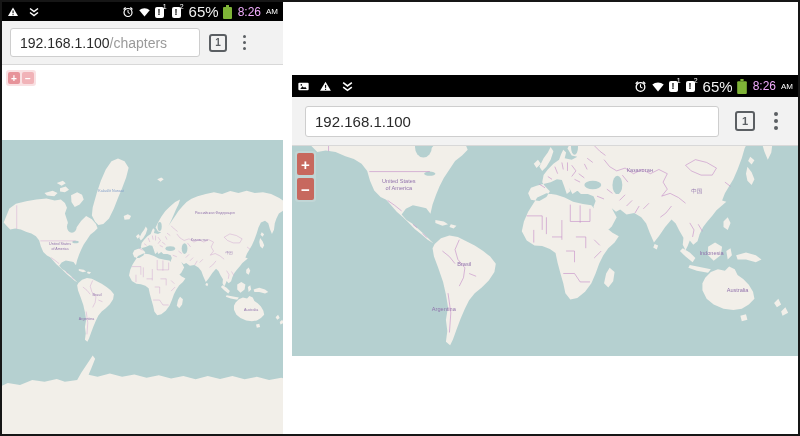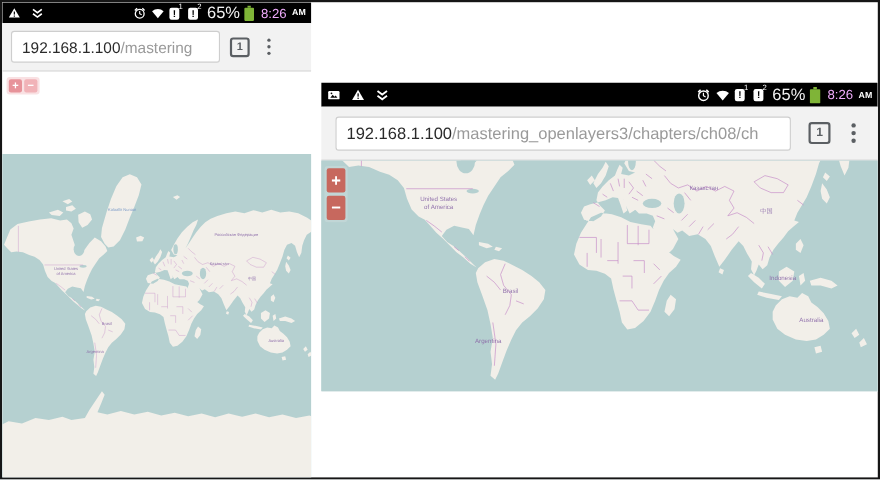--- a/index.html
+++ b/index.html
@@ -11,21 +11,21 @@
 
   
   .statusbar{background:#000;display:flex;align-items:center;padding:0 5px;color:#fff;}
   .pane-left  .statusbar{height:19px;}
   .pane-right .statusbar{height:22px;}
   .sb-left{display:flex;align-items:center;gap:9px;}
   .sb-right{margin-left:auto;display:flex;align-items:center;gap:4px;}
   .sb-ic{display:block;}
   .sb-pct{font-size:15px;color:#f2f2f2;letter-spacing:0;}
   .sb-time{font-size:12px;color:#f0abfc;margin-left:2px;}
-  .sb-am{font-size:8px;color:#fff;margin-left:1px;font-weight:bold;}
+  .sb-am{font-size:8px;color:#fff;margin-left:1px;}
   .sim{position:relative;width:11px;height:14px;margin-right:2px;}
   .sim .simbox{position:absolute;left:0;top:2px;width:9px;height:11px;background:#fff;border-radius:2px;}
   .sim .simex{position:absolute;left:0;top:2px;width:9px;height:11px;color:#000;font-size:9px;font-weight:bold;
               text-align:center;line-height:11px;}
   .sim .simno{position:absolute;right:-1px;top:-2px;font-size:7px;color:#fff;}
 
   
   .toolbar{background:#f2f2f2;border-bottom:1px solid #d8d8d8;display:flex;align-items:center;}
   .pane-left  .toolbar{height:43px;padding-left:8px;}
   .pane-right .toolbar{height:48px;padding-left:13px;}
@@ -163,21 +163,21 @@
             <rect x="0" y="2" width="9" height="12" rx="1" fill="#7fb437"></rect>
           </svg>
         <span class="sb-time">8:26</span>
         <span class="sb-am">AM</span>
       </div>
     </div>
 
     <div class="toolbar">
       <div class="urlbox">
           <span class="url-host">192.168.1.100</span>
-          <span class="url-path">/mastering</span>
+          <span class="url-path">/chapters</span>
         </div>
       <div class="tabbtn">1</div>
       <div class="menudots">
           <i></i>
           <i></i>
           <i></i>
         </div>
     </div>
 
     <div class="map map-left">
@@ -244,21 +244,20 @@
             <rect x="0" y="2" width="9" height="12" rx="1" fill="#7fb437"></rect>
           </svg>
         <span class="sb-time">8:26</span>
         <span class="sb-am">AM</span>
       </div>
     </div>
 
     <div class="toolbar">
       <div class="urlbox">
           <span class="url-host">192.168.1.100</span>
-          <span class="url-path">/mastering_openlayers3/chapters/ch08/ch</span>
         </div>
       <div class="tabbtn">1</div>
       <div class="menudots">
           <i></i>
           <i></i>
           <i></i>
         </div>
     </div>
 
     <div class="map map-right">

